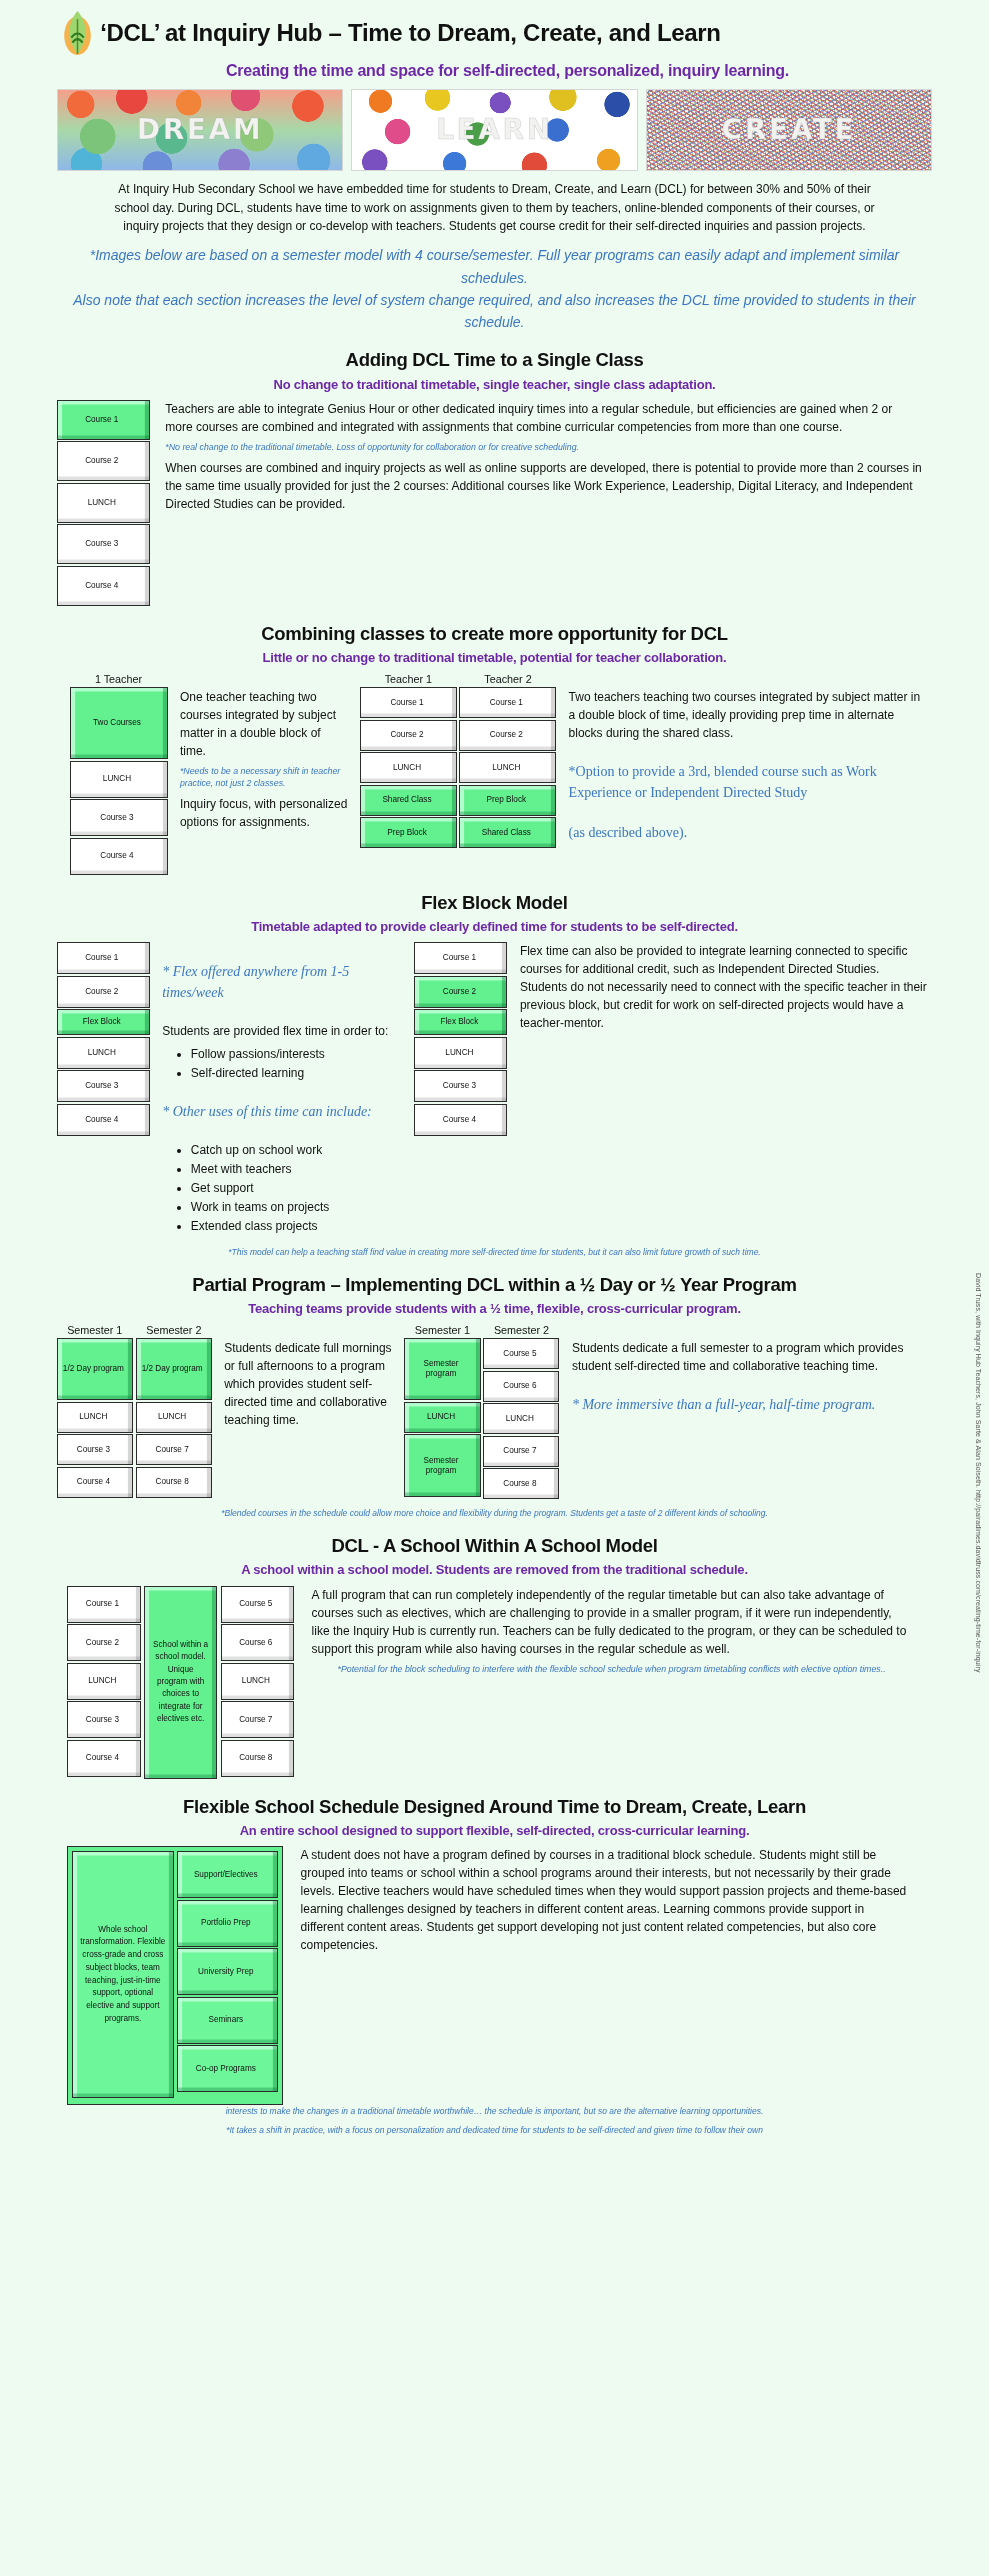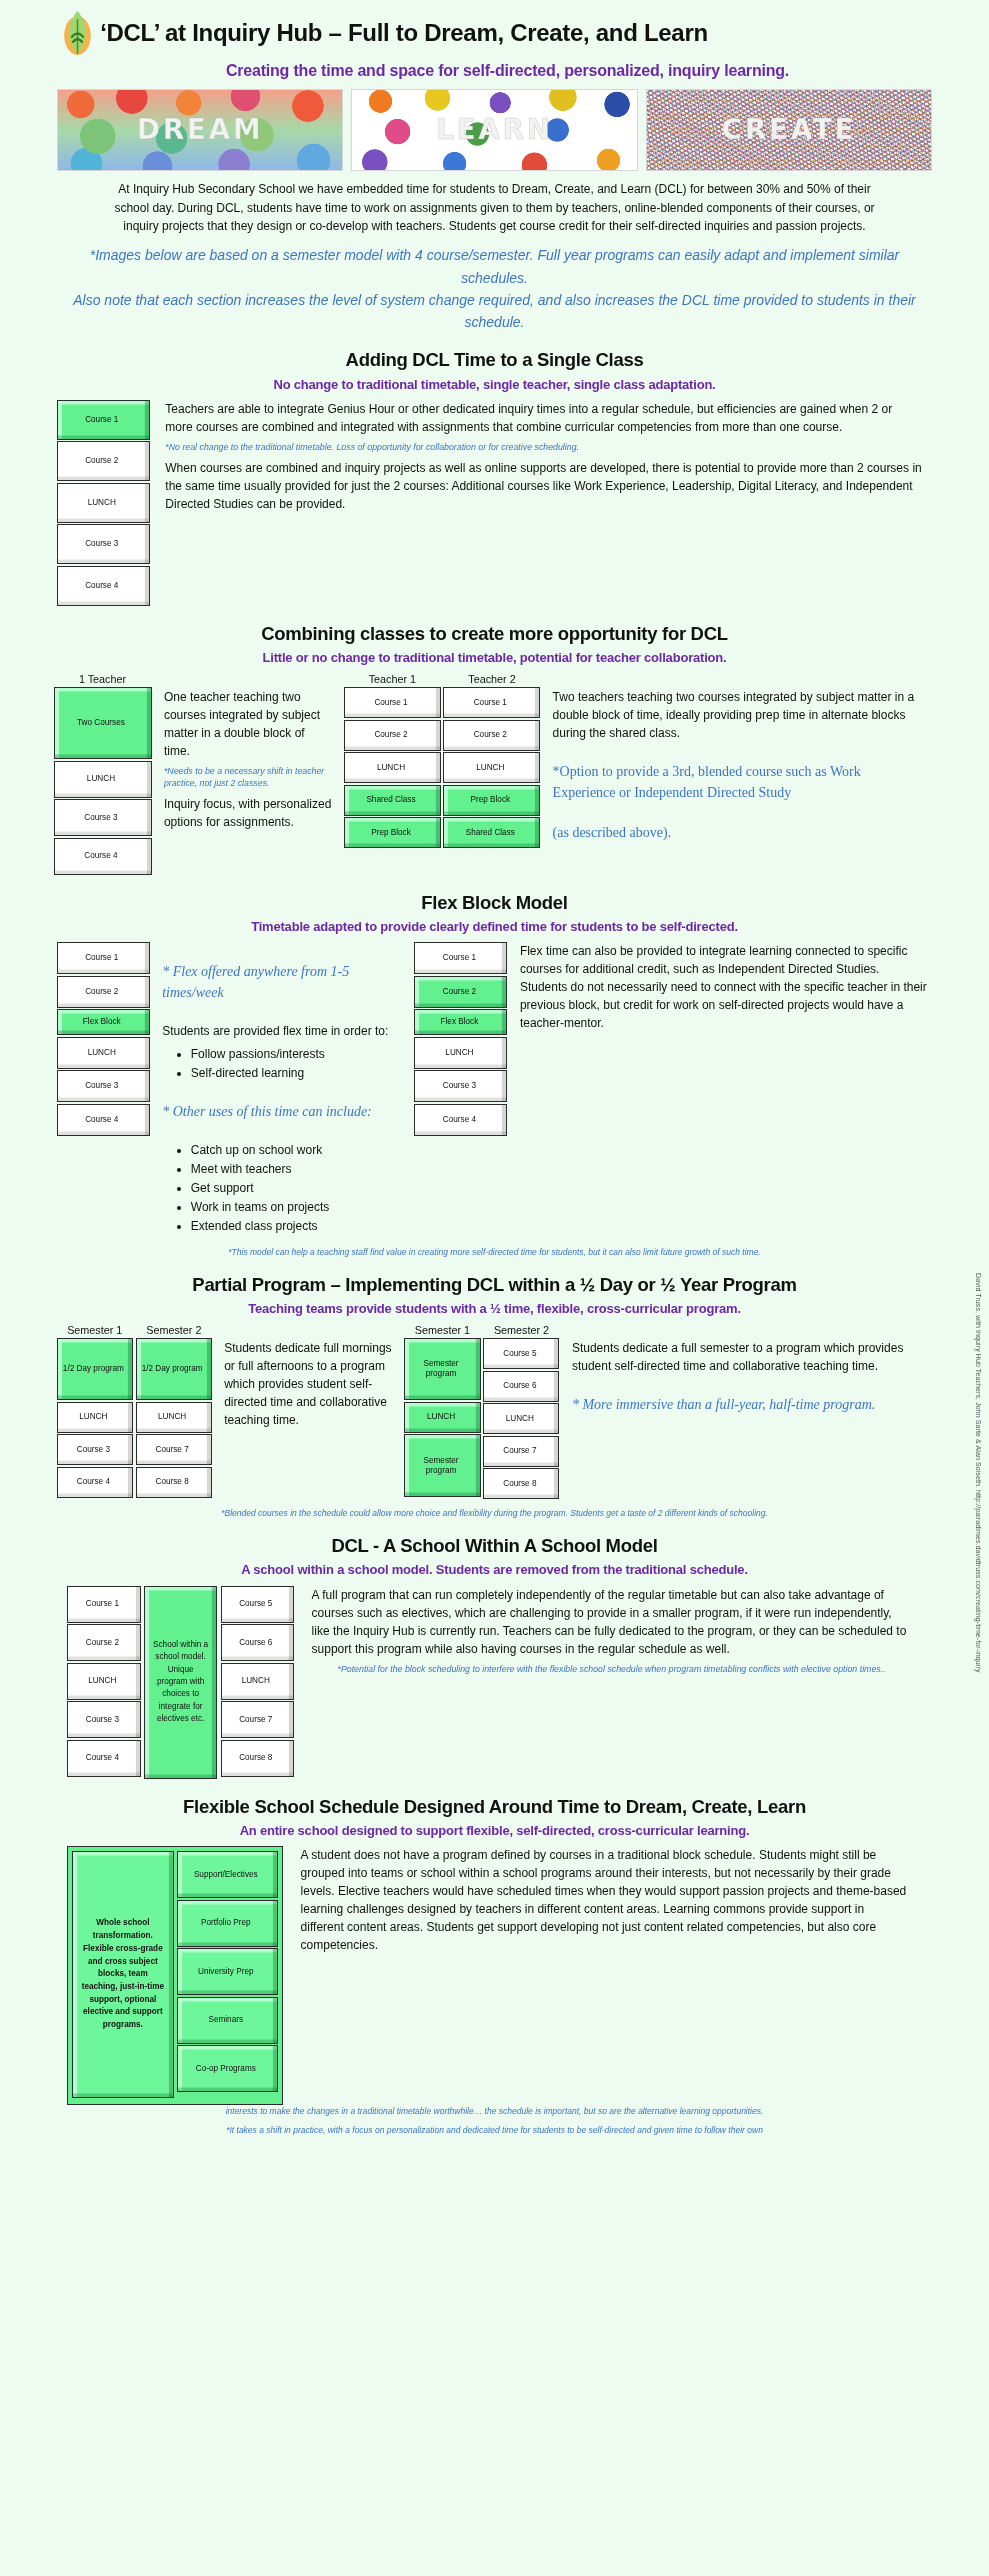--- a/index.html
+++ b/index.html
@@ -144,21 +144,21 @@
   <div class="header">
     <div class="leaf-logo">
       <svg width="31" height="47" viewBox="0 0 60 92">
         <ellipse cx="30" cy="52" rx="26" ry="38" fill="#f5b34d"></ellipse>
         <path d="M30 4 C10 28 8 58 30 88 C52 58 50 28 30 4 Z" fill="#9ed66f"></path>
         <path d="M30 88 L30 20" stroke="#4e8f2e" stroke-width="3" fill="none"></path>
         <path d="M18 56 Q30 40 42 56" stroke="#2f7a1f" stroke-width="4" fill="none"></path>
         <path d="M20 66 Q30 52 40 66" stroke="#2f7a1f" stroke-width="4" fill="none"></path>
       </svg>
     </div>
-    <div class="main-title">‘DCL’ at Inquiry Hub – Full to Dream, Create, and Learn</div>
+    <div class="main-title">‘DCL’ at Inquiry Hub – Time to Dream, Create, and Learn</div>
   </div>
 
   <div class="subtitle">Creating the time and space for self-directed, personalized, inquiry learning.</div>
 
   <div class="banner">
     <div class="banner-panel p1">
       <span class="banner-word">DREAM</span>
     </div>
     <div class="banner-panel p3">
       <span class="banner-word">LEARN</span>
@@ -191,21 +191,21 @@
         <p>When courses are combined and inquiry projects as well as online supports are developed, there is potential to provide more than 2 courses in the same time usually provided for just the 2 courses: Additional courses like Work Experience, Leadership, Digital Literacy, and Independent Directed Studies can be provided.</p>
       </div>
     </div>
   </div>
 
   <div class="wrap">
     <div class="sec-title">Combining classes to create more opportunity for DCL</div>
     <div class="sec-sub">Little or no change to traditional timetable, potential for teacher collaboration.</div>
     <div class="row" style="align-items:flex-start;">
 
-      <div style="width:98px; flex:0 0 98px; margin-left:7px;">
+      <div style="width:98px; flex:0 0 98px; margin-left:23px;">
         <div class="col-label">1 Teacher</div>
         <div class="col">
           <div class="blk green" style="height:72px;">Two Courses</div>
           <div class="blk" style="height:37px;">LUNCH</div>
           <div class="blk" style="height:37px;">Course 3</div>
           <div class="blk" style="height:37px;">Course 4</div>
         </div>
       </div>
 
       <div class="body-text" style="width:170px; flex:0 0 170px; margin-left:12.4px; padding-top:14.4px;">
@@ -379,21 +379,21 @@
         <div class="small-blue" style="text-align:center;">*Potential for the block scheduling to interfere with the flexible school schedule when program timetabling conflicts with elective option times..</div>
       </div>
     </div>
   </div>
 
   <div class="wrap">
     <div class="sec-title">Flexible School Schedule Designed Around Time to Dream, Create, Learn</div>
     <div class="sec-sub">An entire school designed to support flexible, self-directed, cross-curricular learning.</div>
     <div class="row" style="align-items:flex-start;">
       <div style="display:flex; gap:3.1px; width:216px; flex:0 0 216px; margin-left:20.6px; background:#63f08e; border:1px solid #2b2b2b; padding:4.1px;">
-        <div class="col" style="flex:1;font-weight:bold;">
+        <div class="col" style="flex:1;">
           <div class="blk green lite" style="height:247px; padding:5.2px 6.2px; line-height:1.55;">Whole school transformation. Flexible cross-grade and cross subject blocks, team teaching, just-in-time support, optional elective and support programs.</div>
         </div>
         <div class="col" style="flex:1;">
           <div class="blk green lite" style="height:47px;">Support/Electives</div>
           <div class="blk green lite" style="height:47px;">Portfolio Prep</div>
           <div class="blk green lite" style="height:47px;">University Prep</div>
           <div class="blk green lite" style="height:47px;">Seminars</div>
           <div class="blk green lite" style="height:47px;">Co-op Programs</div>
         </div>
       </div>

